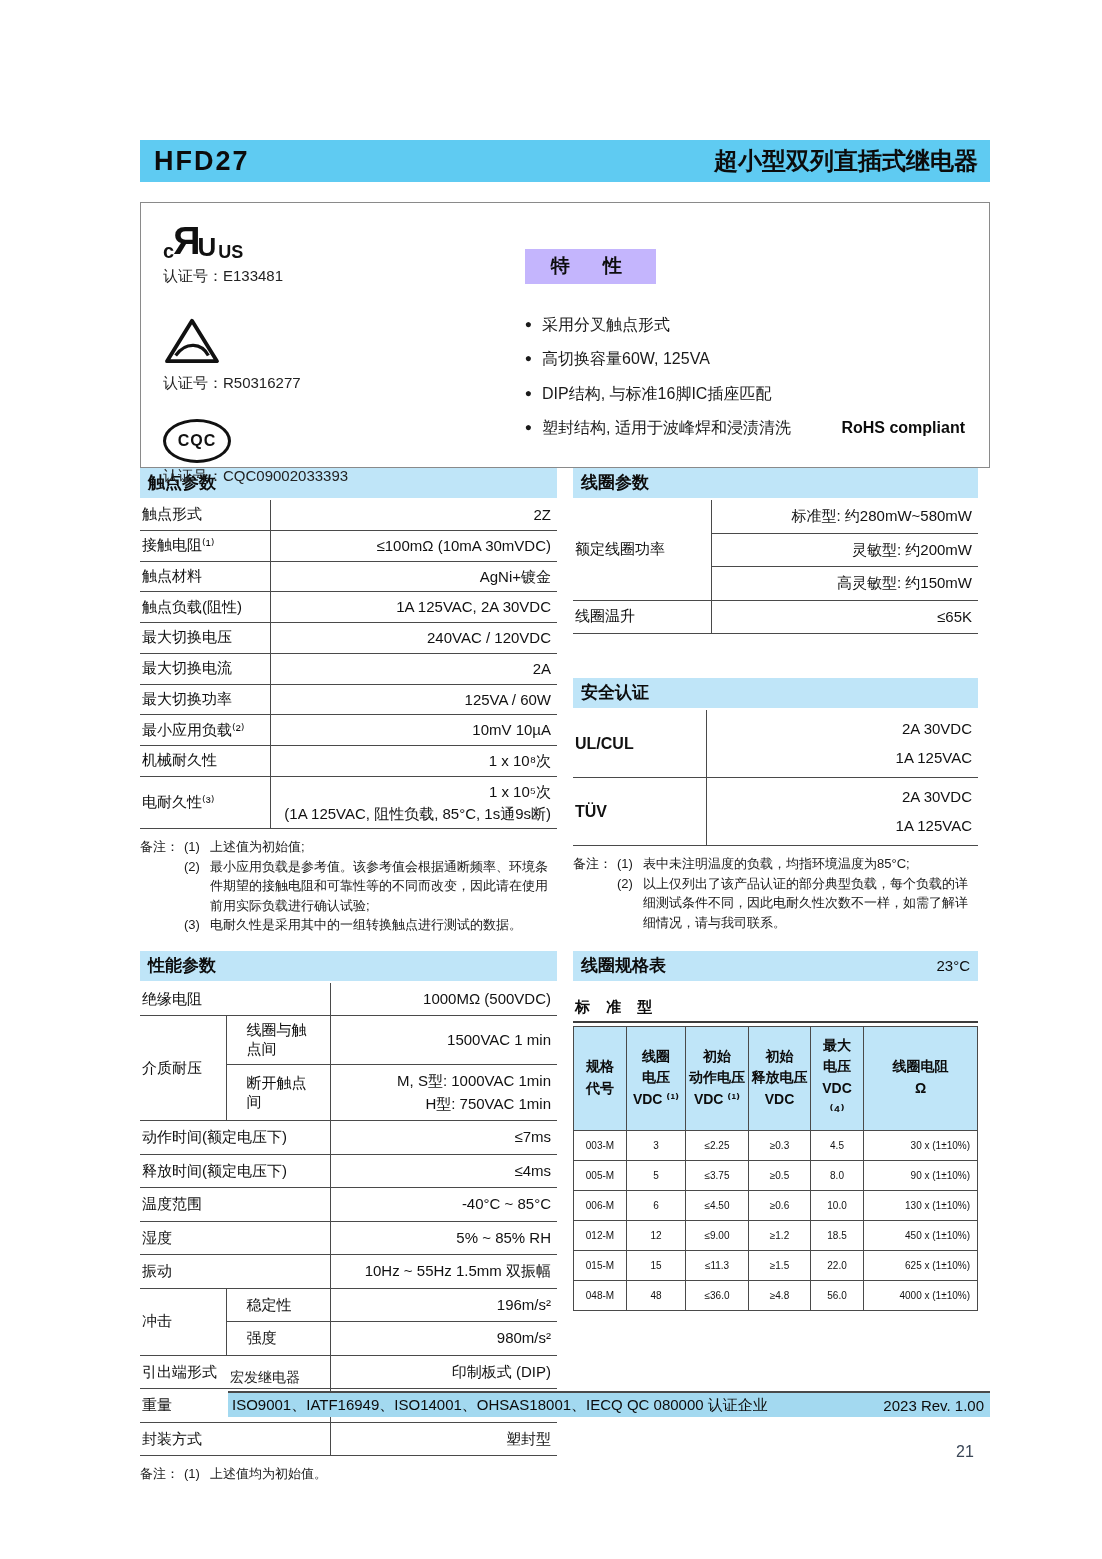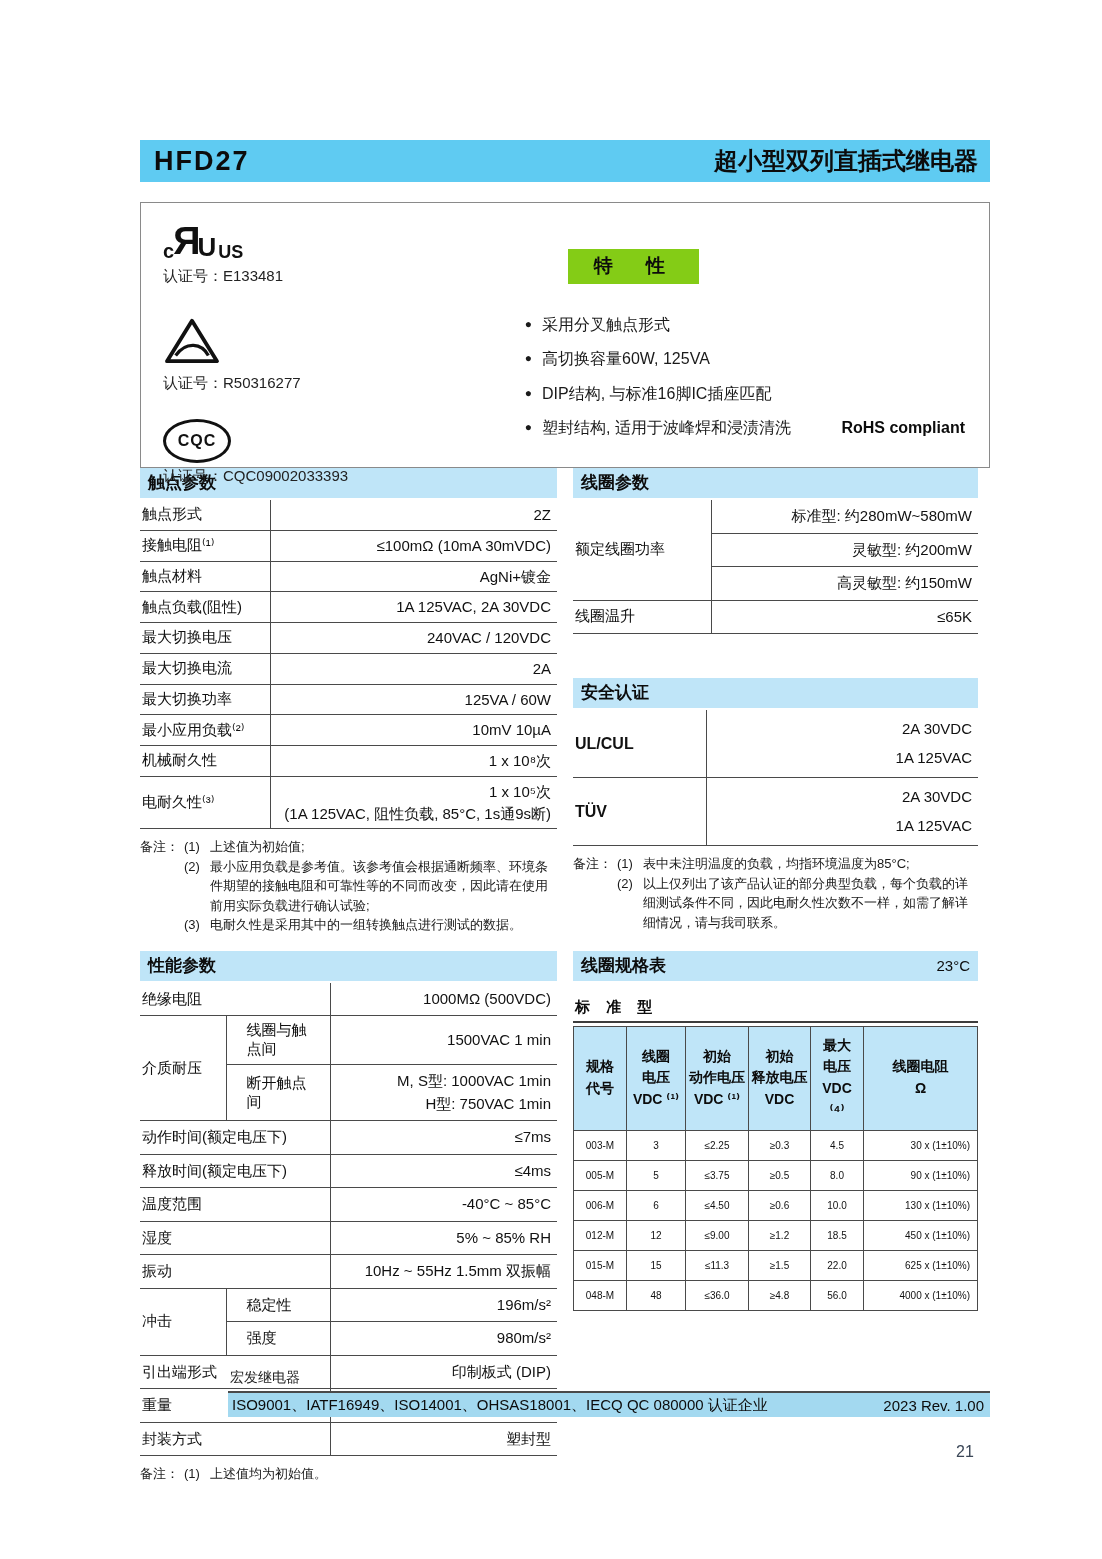--- a/index.html
+++ b/index.html
@@ -22,21 +22,21 @@
   .cert-item{margin-bottom:0;}
   .cert-num{font-size:15px;color:#222;margin-top:4px;}
   .ulmark{display:inline-block;height:44px;line-height:44px;white-space:nowrap;}
   .ul-c{font-size:20px;font-weight:800;vertical-align:-2px;}
   .ul-r{display:inline-block;transform:scaleX(-1);font-size:38px;font-weight:800;margin-left:1px;letter-spacing:-2px;vertical-align:2px;}
   .ul-u{display:inline-block;font-size:26px;font-weight:800;margin-left:-3px;}
   .ul-us{font-size:18px;font-weight:800;margin-left:2px;vertical-align:-2px;}
   .tuv-wrap{margin-top:30px;}
   .cqc-wrap{margin-top:26px;}
   .cqc-oval{display:inline-flex;align-items:center;justify-content:center;width:62px;height:38px;border:3px solid #111;border-radius:50%;font-size:16px;font-weight:bold;letter-spacing:1px;}
-  .feat-title{display:inline-block;background:#84cc16;padding:4px 20px 5px 26px;font-size:19px;font-weight:bold;letter-spacing:14px;color:#0c0c0c;margin-left:43px;}
+  .feat-title{display:inline-block;background:#c4b5fd;padding:4px 20px 5px 26px;font-size:19px;font-weight:bold;letter-spacing:14px;color:#0c0c0c;}
   .feat-list{margin-top:24px;}
   .feat{display:flex;align-items:flex-start;font-size:16px;line-height:2.15;color:#1a1a1a;}
   .feat .bullet{font-size:12px;margin-right:10px;line-height:2.7;}
   .rohs{position:absolute;right:2px;bottom:18px;font-weight:bold;font-size:16px;color:#0c0c0c;}
 
   
   .main{margin-top:0;display:grid;grid-template-columns:417px 405px;column-gap:28px;row-gap:16px;align-items:start;gap:16px;}
   .secbar{background:#bfe5f8;font-size:17px;font-weight:bold;padding:3px 8px 4px 8px;color:#0c0c0c;display:flex;justify-content:space-between;align-items:center;}
   .secbar .sec-temp{font-size:15px;font-weight:normal;}
 

